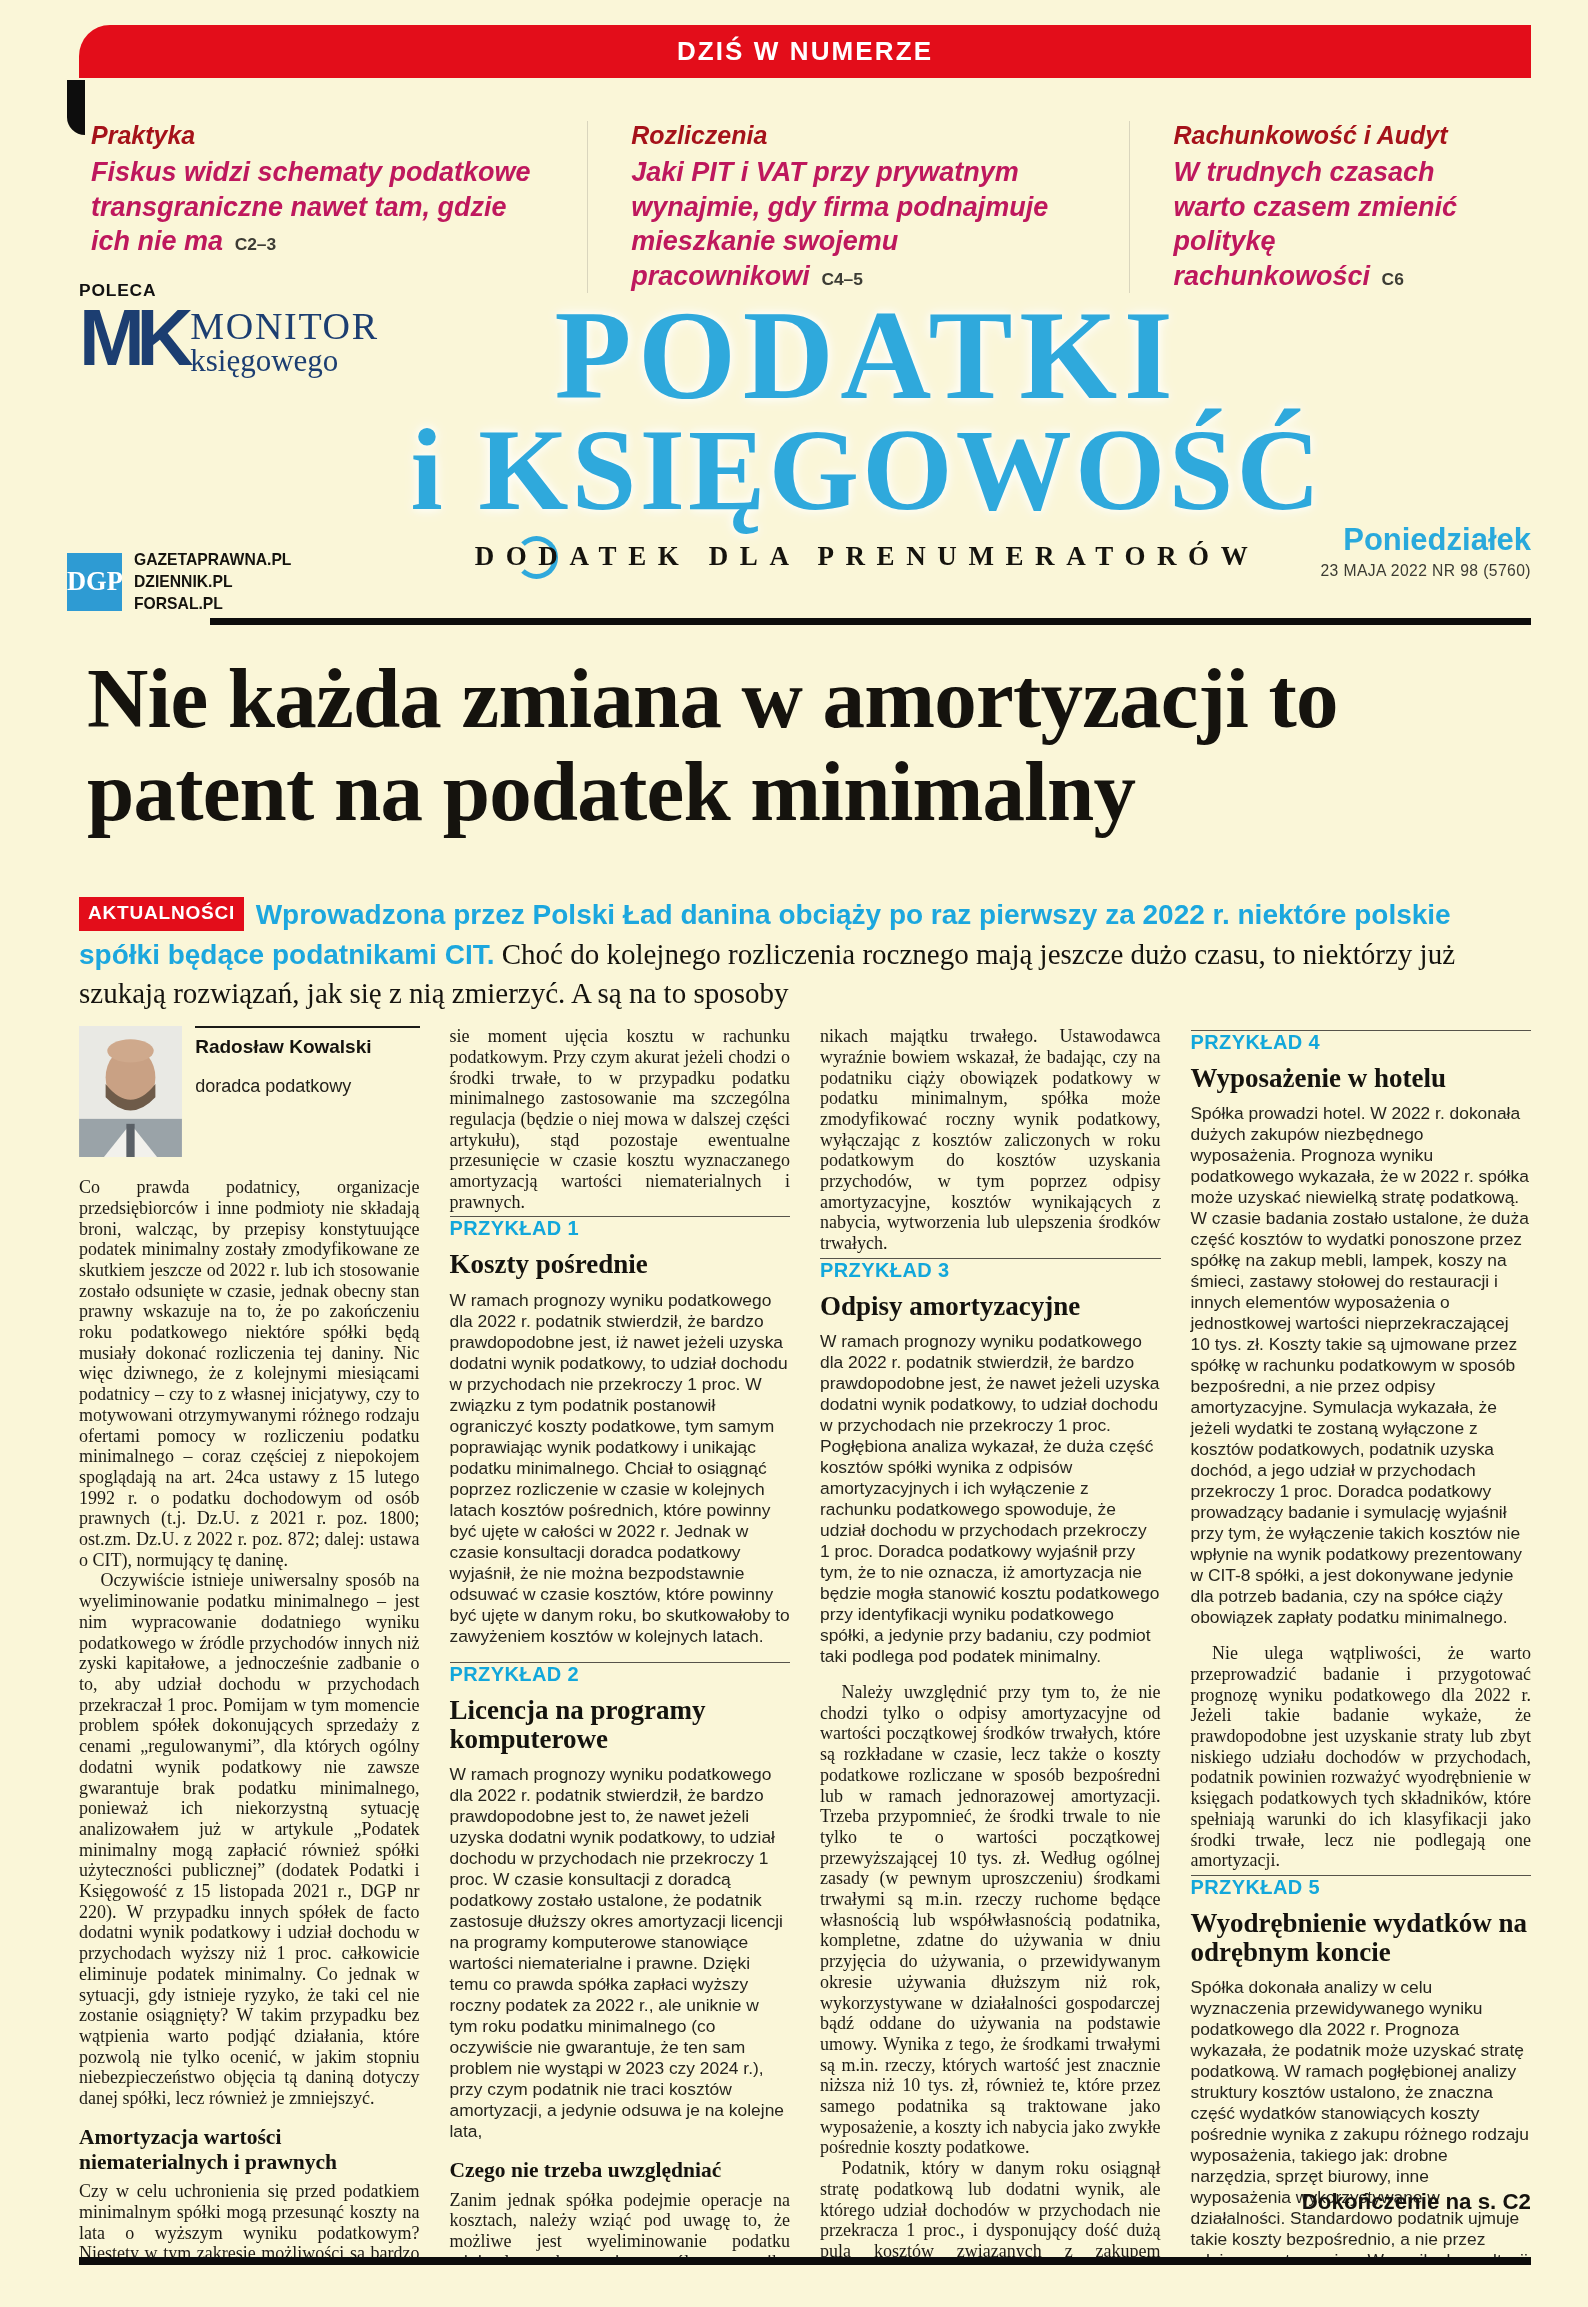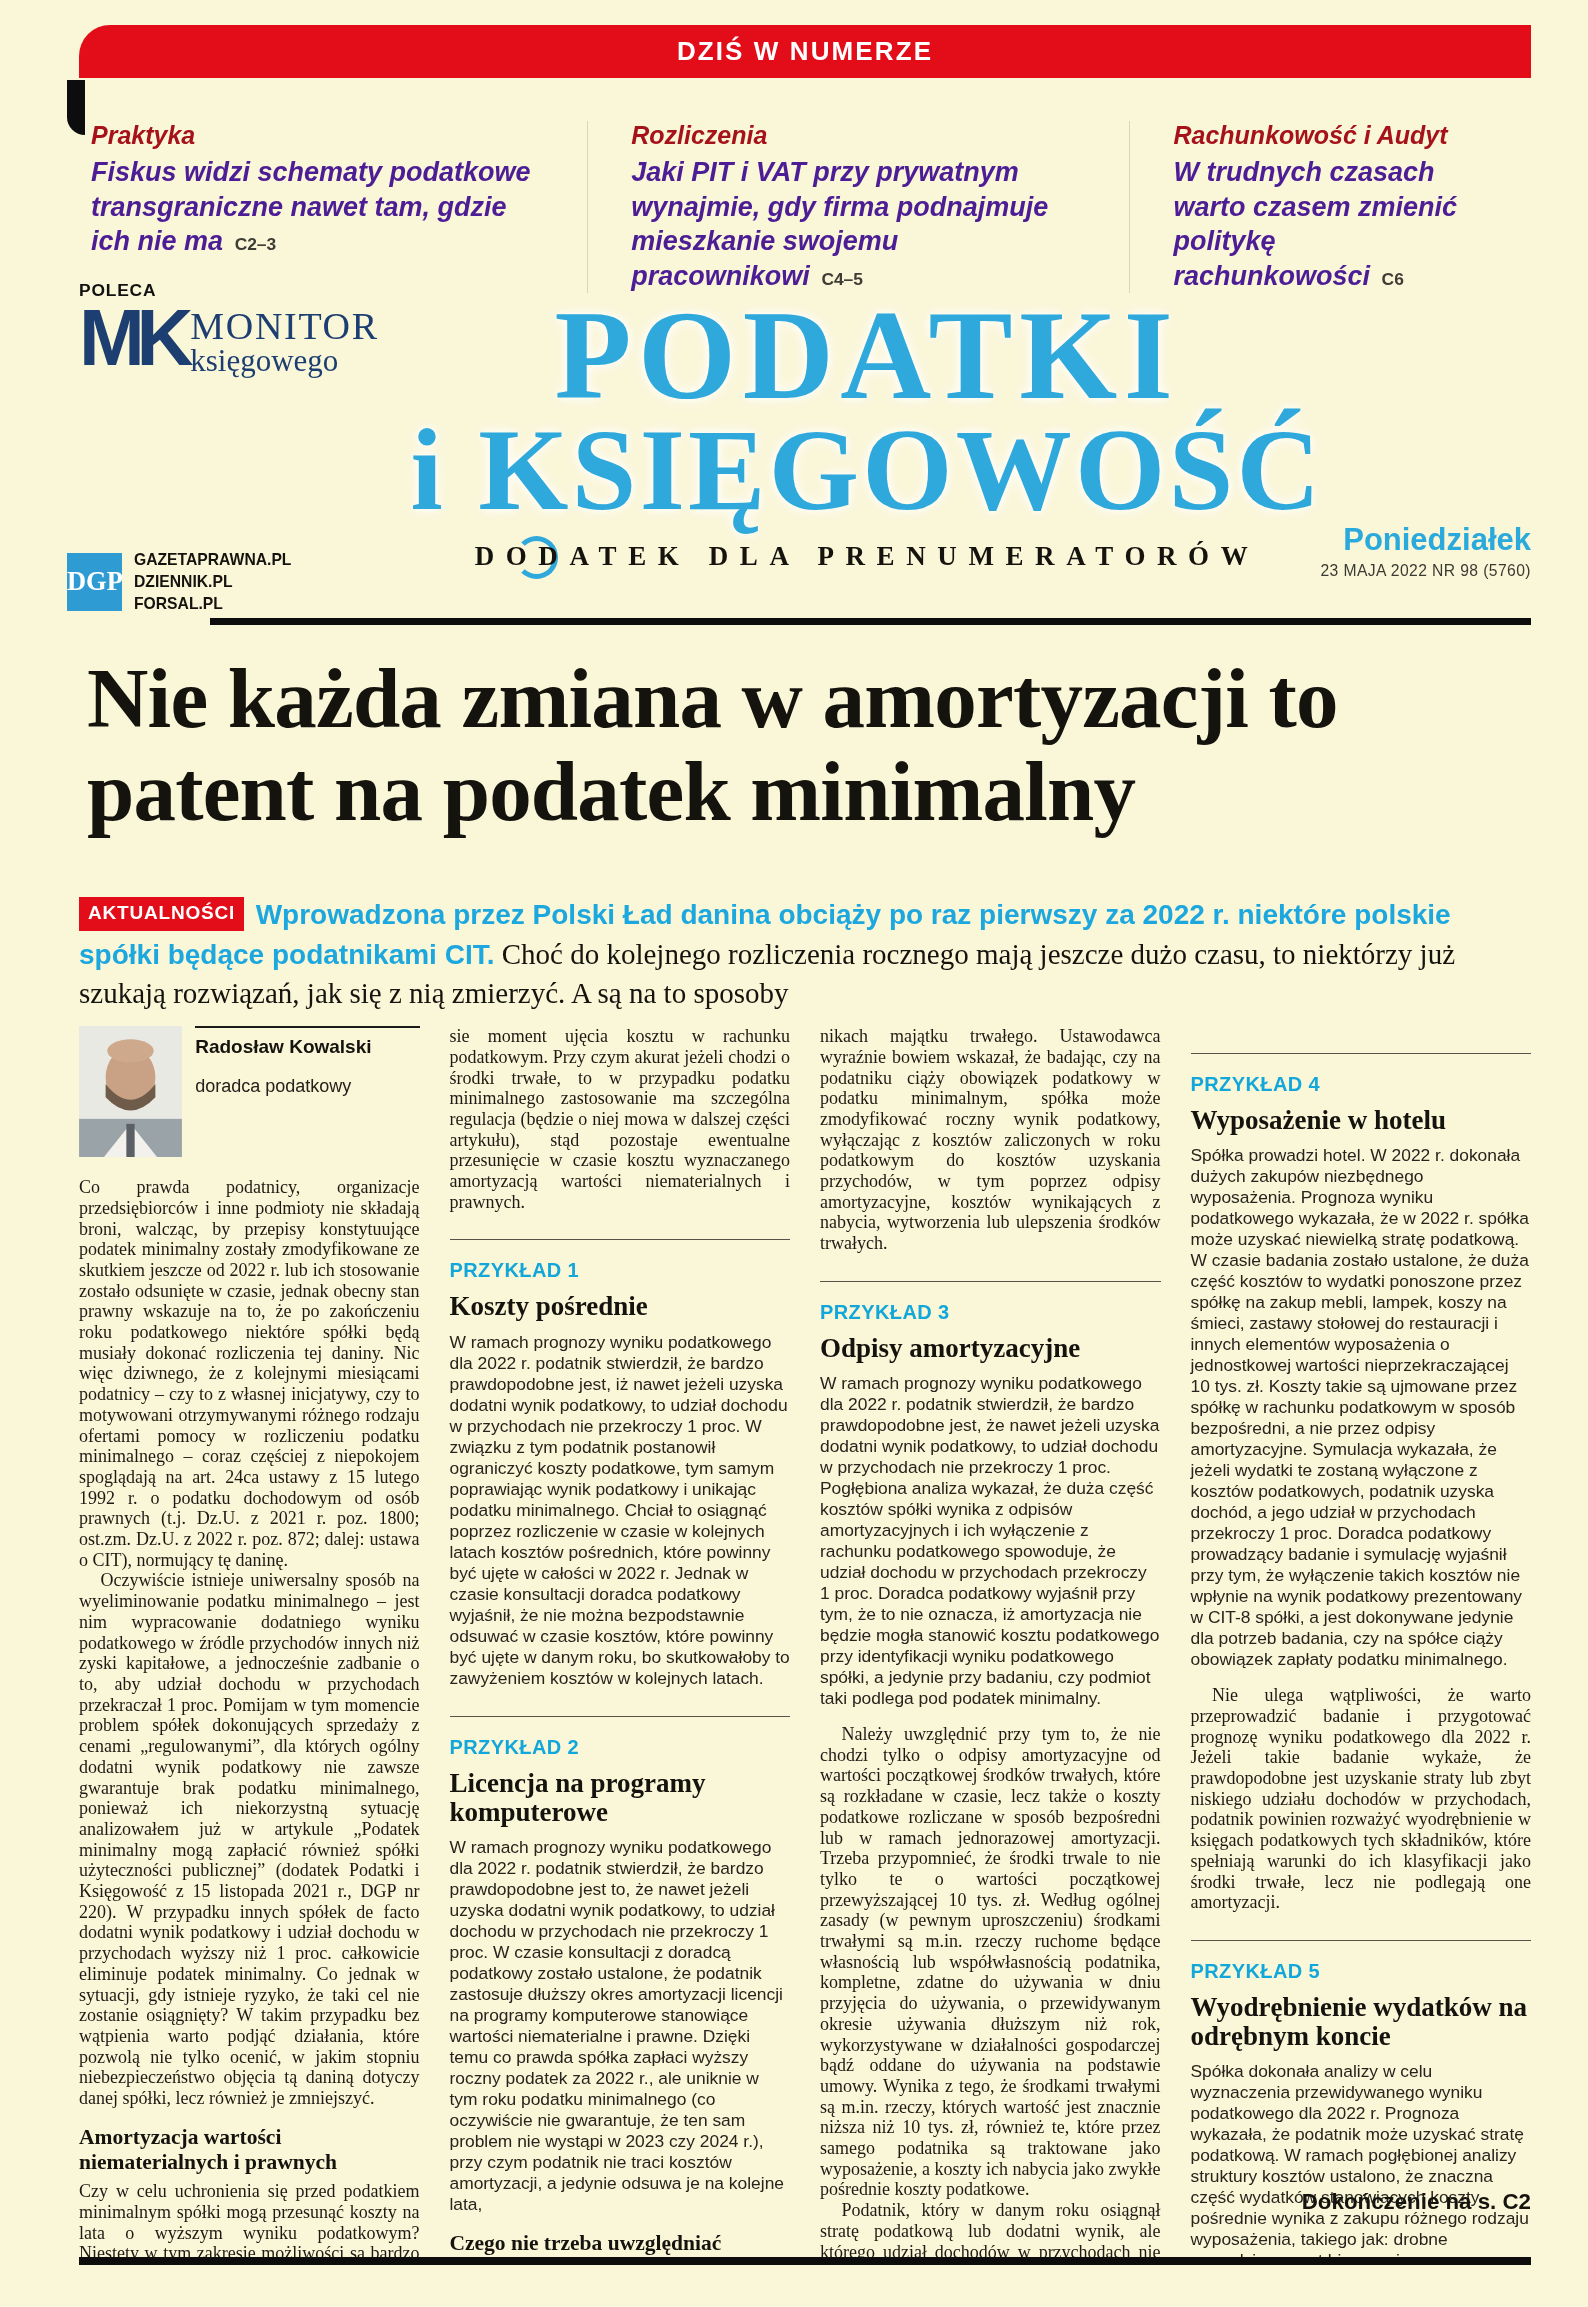--- a/index.html
+++ b/index.html
@@ -14,21 +14,21 @@
   .banner-fold{position:absolute;left:-11.6px;top:55px;width:18px;height:55px;background:#0d0d0d;
                border-radius:0 0 0 38px;}
 
   
   .teasers{margin-top:43px;height:154px;display:grid;grid-template-columns:1.08fr 1.18fr 0.9fr;}
   .teaser{padding-right:33px;margin-left:12px;}
   .teaser + .teaser{border-left:1.7px solid #d9d5bd;padding-left:43px;}
   .teaser-section{font-family:"Liberation Sans",sans-serif;font-style:italic;font-weight:bold;
                   font-size:25px;color:#a5121a;margin-bottom:5px;}
   .teaser-title{font-family:"Liberation Sans",sans-serif;font-style:italic;font-weight:bold;
-                font-size:27px;line-height:1.28;color:#4c1d95;display:inline;}
+                font-size:27px;line-height:1.28;color:#be185d;display:inline;}
   .teaser-page{font-family:"Liberation Sans",sans-serif;font-weight:bold;font-size:17.4px;color:#3c3c34;
                margin-left:11.6px;white-space:nowrap;}
 
   
   .masthead{position:relative;height:343px;}
   .poleca{position:absolute;left:0;top:5px;font-family:"Liberation Sans",sans-serif;font-weight:bold;
           font-size:17.4px;letter-spacing:0.8px;color:#111;}
   .mk-row{position:absolute;left:0;top:26.5px;display:flex;align-items:flex-start;gap:5px;}
   .mk-abbr{font-family:"Liberation Sans",sans-serif;font-weight:900;font-size:79px;line-height:.9;
            letter-spacing:-8.3px;color:#1c3e71;}
@@ -65,21 +65,21 @@
   .article{margin-top:10px;height:1238px;display:grid;grid-template-columns:repeat(4,1fr);
            column-gap:30px;overflow:hidden;}
   .author-card{display:flex;gap:13.2px;margin-bottom:20px;}
   .author-photo{width:103px;height:131px;background:#e9e9e4;flex:0 0 auto;}
   .author-meta{flex:1;border-top:2.5px solid #1a1a16;padding-top:8.3px;font-family:"Liberation Sans",sans-serif;}
   .author-name{font-weight:bold;font-size:19px;color:#15130e;}
   .author-role{font-size:18px;color:#23211a;margin-top:18px;}
   .bodyp{margin:0;font-size:18px;line-height:20.7px;text-align:justify;color:#1d1a14;}
   .bodyp.indent{text-indent:21.5px;}
   .subhead{margin:16.5px 0 6.6px;font-size:21.5px;line-height:1.15;font-weight:bold;color:#15130e;}
-  .example{border-top:1.7px solid #55534a;margin-top:27px;padding-top:19px;}
+  .example{border-top:1.7px solid #55534a;margin-top:4px;padding-top:0;}
   .ex-label{font-family:"Liberation Sans",sans-serif;font-weight:bold;font-size:20px;letter-spacing:0.4px;
             color:#12a7db;margin-bottom:10px;}
   .ex-title{margin:0 0 10px;font-size:27px;line-height:1.08;font-weight:bold;color:#15130e;}
   .ex-body{margin:0 0 15px;font-family:"Liberation Sans",sans-serif;font-size:17.4px;line-height:21px;
            color:#26241d;}
   .continuation{position:absolute;right:58px;top:2189px;font-family:"Liberation Sans",sans-serif;
                 font-weight:bold;font-size:22.3px;color:#15130e;}
   .rule-bottom{position:absolute;left:79px;right:58px;top:2257px;height:8.3px;background:#0d0d0d;}
 </style>
 </head>

